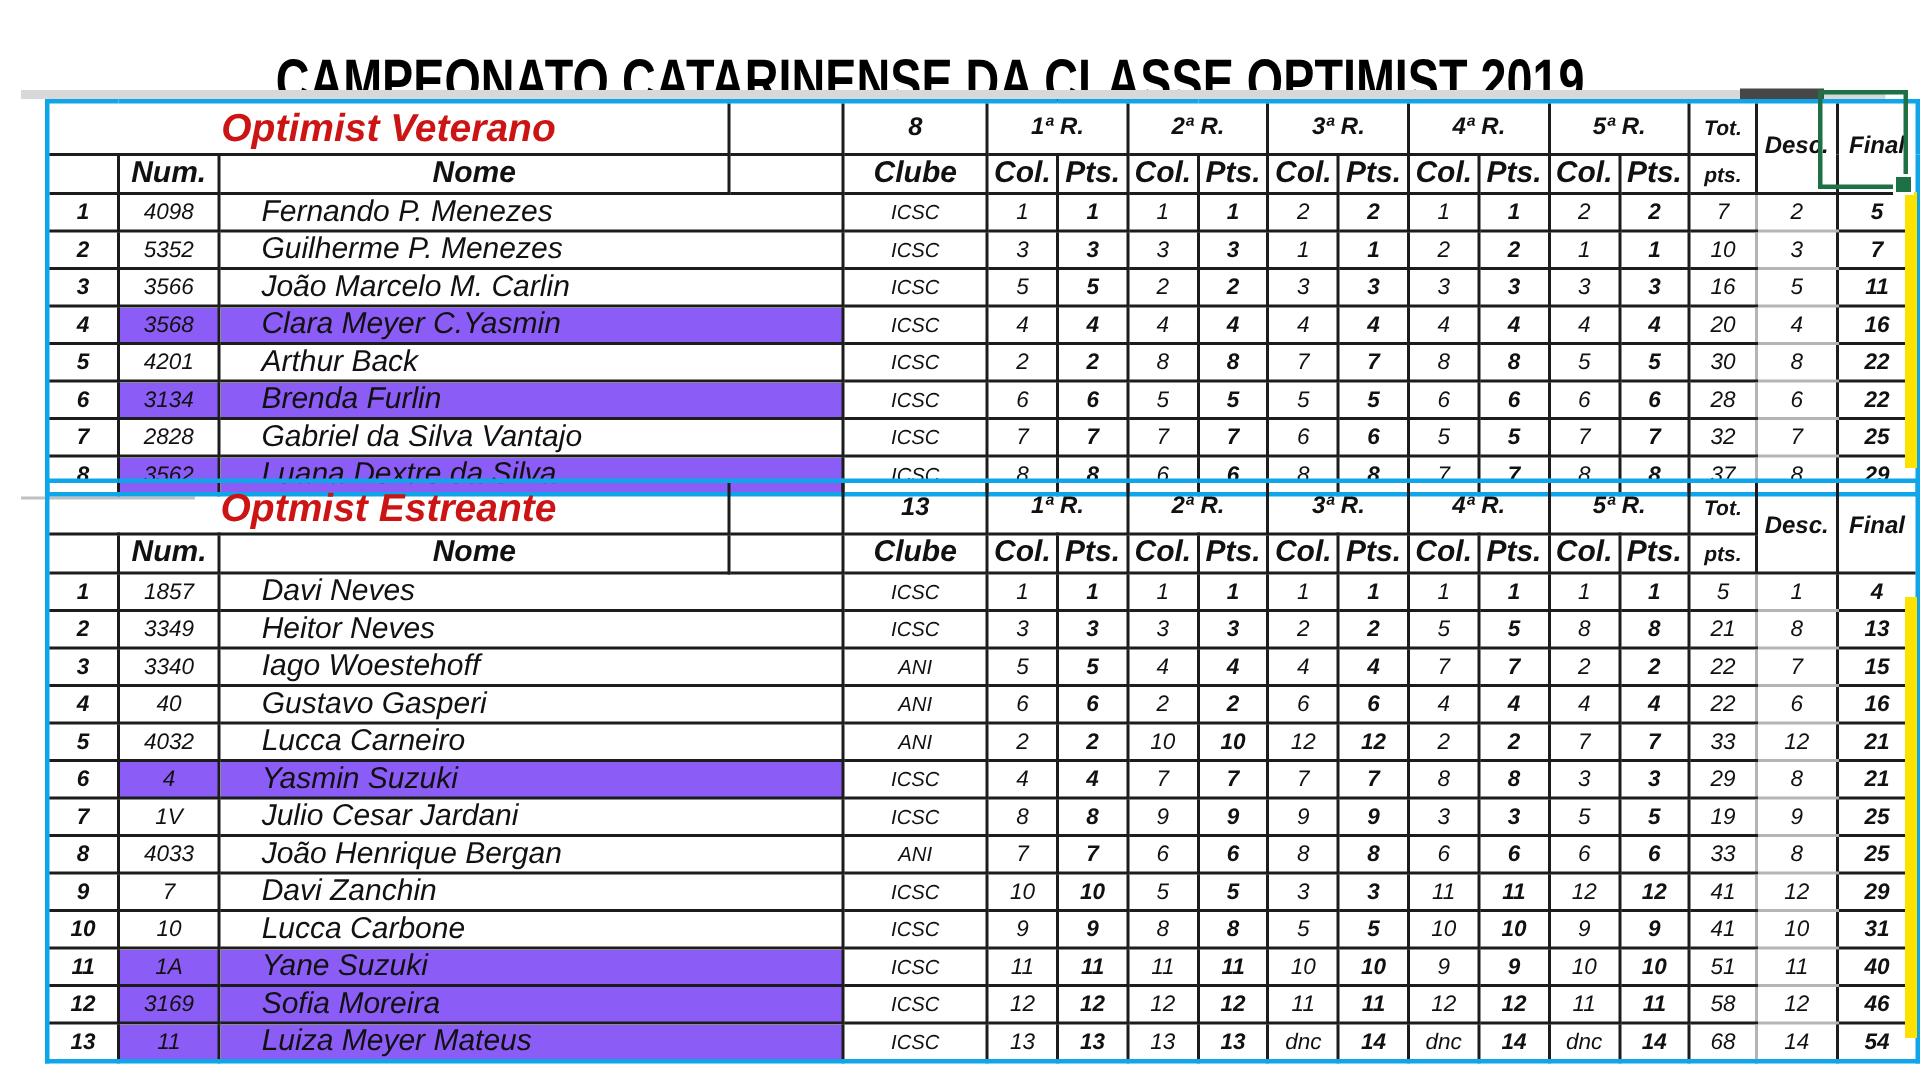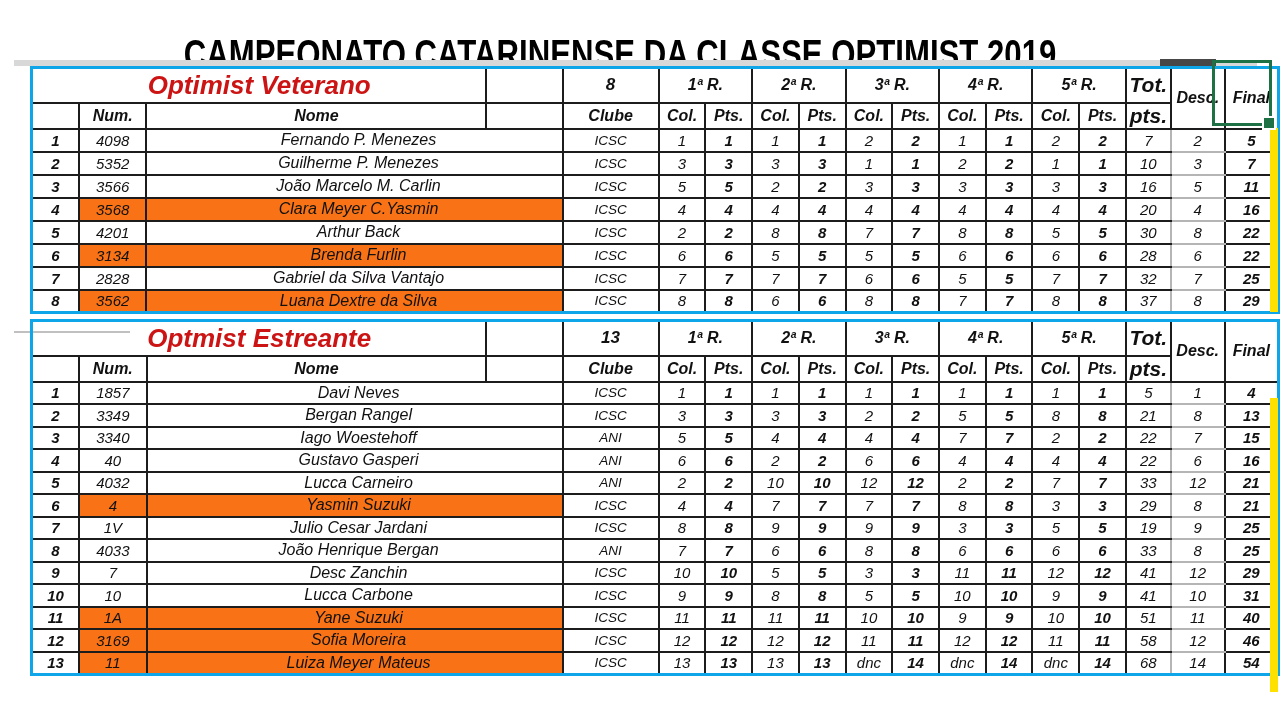--- a/index.html
+++ b/index.html
@@ -48,35 +48,35 @@
   }
   tr.row-title{height:35px;}
   tr.row-cols{height:26px;}
   #t1 tbody tr{height:23px;}
   #t2 tbody tr{height:22.5px;}
 
   .title-cell{color:#cc1414;font-size:26px;font-weight:bold;text-align:left;padding-left:12px;border-right:1px solid #9a9a9a;}
   .narrow-a{border-left:1px solid #9a9a9a;}
   .count-cell{font-size:17px;font-weight:bold;}
   .race-head{font-size:16px;font-weight:bold;border-width:2.5px;}
-  .tot-top,.tot-bottom{font-size:21px;font-weight:bold;text-align:left;padding-left:4px;}
+  .tot-top,.tot-bottom{font-size:14px;font-weight:bold;text-align:left;padding-left:4px;}
   .desc-head,.final-head{font-size:16px;font-weight:bold;}
-  .num-head,.nome-head,.clube-head,.col-head,.pts-head{font-size:16px;font-weight:bold;}
+  .num-head,.nome-head,.clube-head,.col-head,.pts-head{font-size:20px;font-weight:bold;}
   .nome-head{border-right:1px solid #9a9a9a;}
 
   td.pos{font-weight:bold;font-size:15px;}
   td.num{font-size:15px;}
-  td.nome{text-align:center;padding-left:8px;font-size:16px;}
+  td.nome{text-align:left;padding-left:27px;font-size:20px;}
   td.clube{font-size:13.5px;}
   td.rcol{font-size:15px;border-left-width:2.5px;}
   td.rpts{font-size:15px;font-weight:bold;}
   td.tot{font-size:15px;border-right:2px solid #b5b5b5;}
   td.desc{font-size:15px;border-left:2px solid #b5b5b5;border-top:2px solid #b5b5b5;border-bottom:2px solid #b5b5b5;}
   td.final{font-size:15px;font-weight:bold;border-left:2.5px solid #151515;}
-  .shaded{background:#f97316;}
+  .shaded{background:#8b5cf6;}
 </style>
 </head>
 <body>
 
 <h1 class="main-title"><span class="squeeze">CAMPEONATO CATARINENSE DA CLASSE OPTIMIST 2019</span></h1>
 
 <div class="top-strip"></div>
 <div class="desc-topbar"></div>
 <div class="gap-line"></div>
 
@@ -362,21 +362,21 @@
           <td class="rpts">1</td>
           <td class="rcol">1</td>
           <td class="rpts">1</td>
           <td class="tot">5</td>
           <td class="desc">1</td>
           <td class="final">4</td>
         </tr>
         <tr>
           <td class="pos">2</td>
           <td class="num">3349</td>
-          <td class="nome" colspan="2">Bergan Rangel</td>
+          <td class="nome" colspan="2">Heitor Neves</td>
           <td class="clube">ICSC</td>
           <td class="rcol">3</td>
           <td class="rpts">3</td>
           <td class="rcol">3</td>
           <td class="rpts">3</td>
           <td class="rcol">2</td>
           <td class="rpts">2</td>
           <td class="rcol">5</td>
           <td class="rpts">5</td>
           <td class="rcol">8</td>
@@ -495,21 +495,21 @@
           <td class="rpts">6</td>
           <td class="rcol">6</td>
           <td class="rpts">6</td>
           <td class="tot">33</td>
           <td class="desc">8</td>
           <td class="final">25</td>
         </tr>
         <tr>
           <td class="pos">9</td>
           <td class="num">7</td>
-          <td class="nome" colspan="2">Desc Zanchin</td>
+          <td class="nome" colspan="2">Davi Zanchin</td>
           <td class="clube">ICSC</td>
           <td class="rcol">10</td>
           <td class="rpts">10</td>
           <td class="rcol">5</td>
           <td class="rpts">5</td>
           <td class="rcol">3</td>
           <td class="rpts">3</td>
           <td class="rcol">11</td>
           <td class="rpts">11</td>
           <td class="rcol">12</td>

